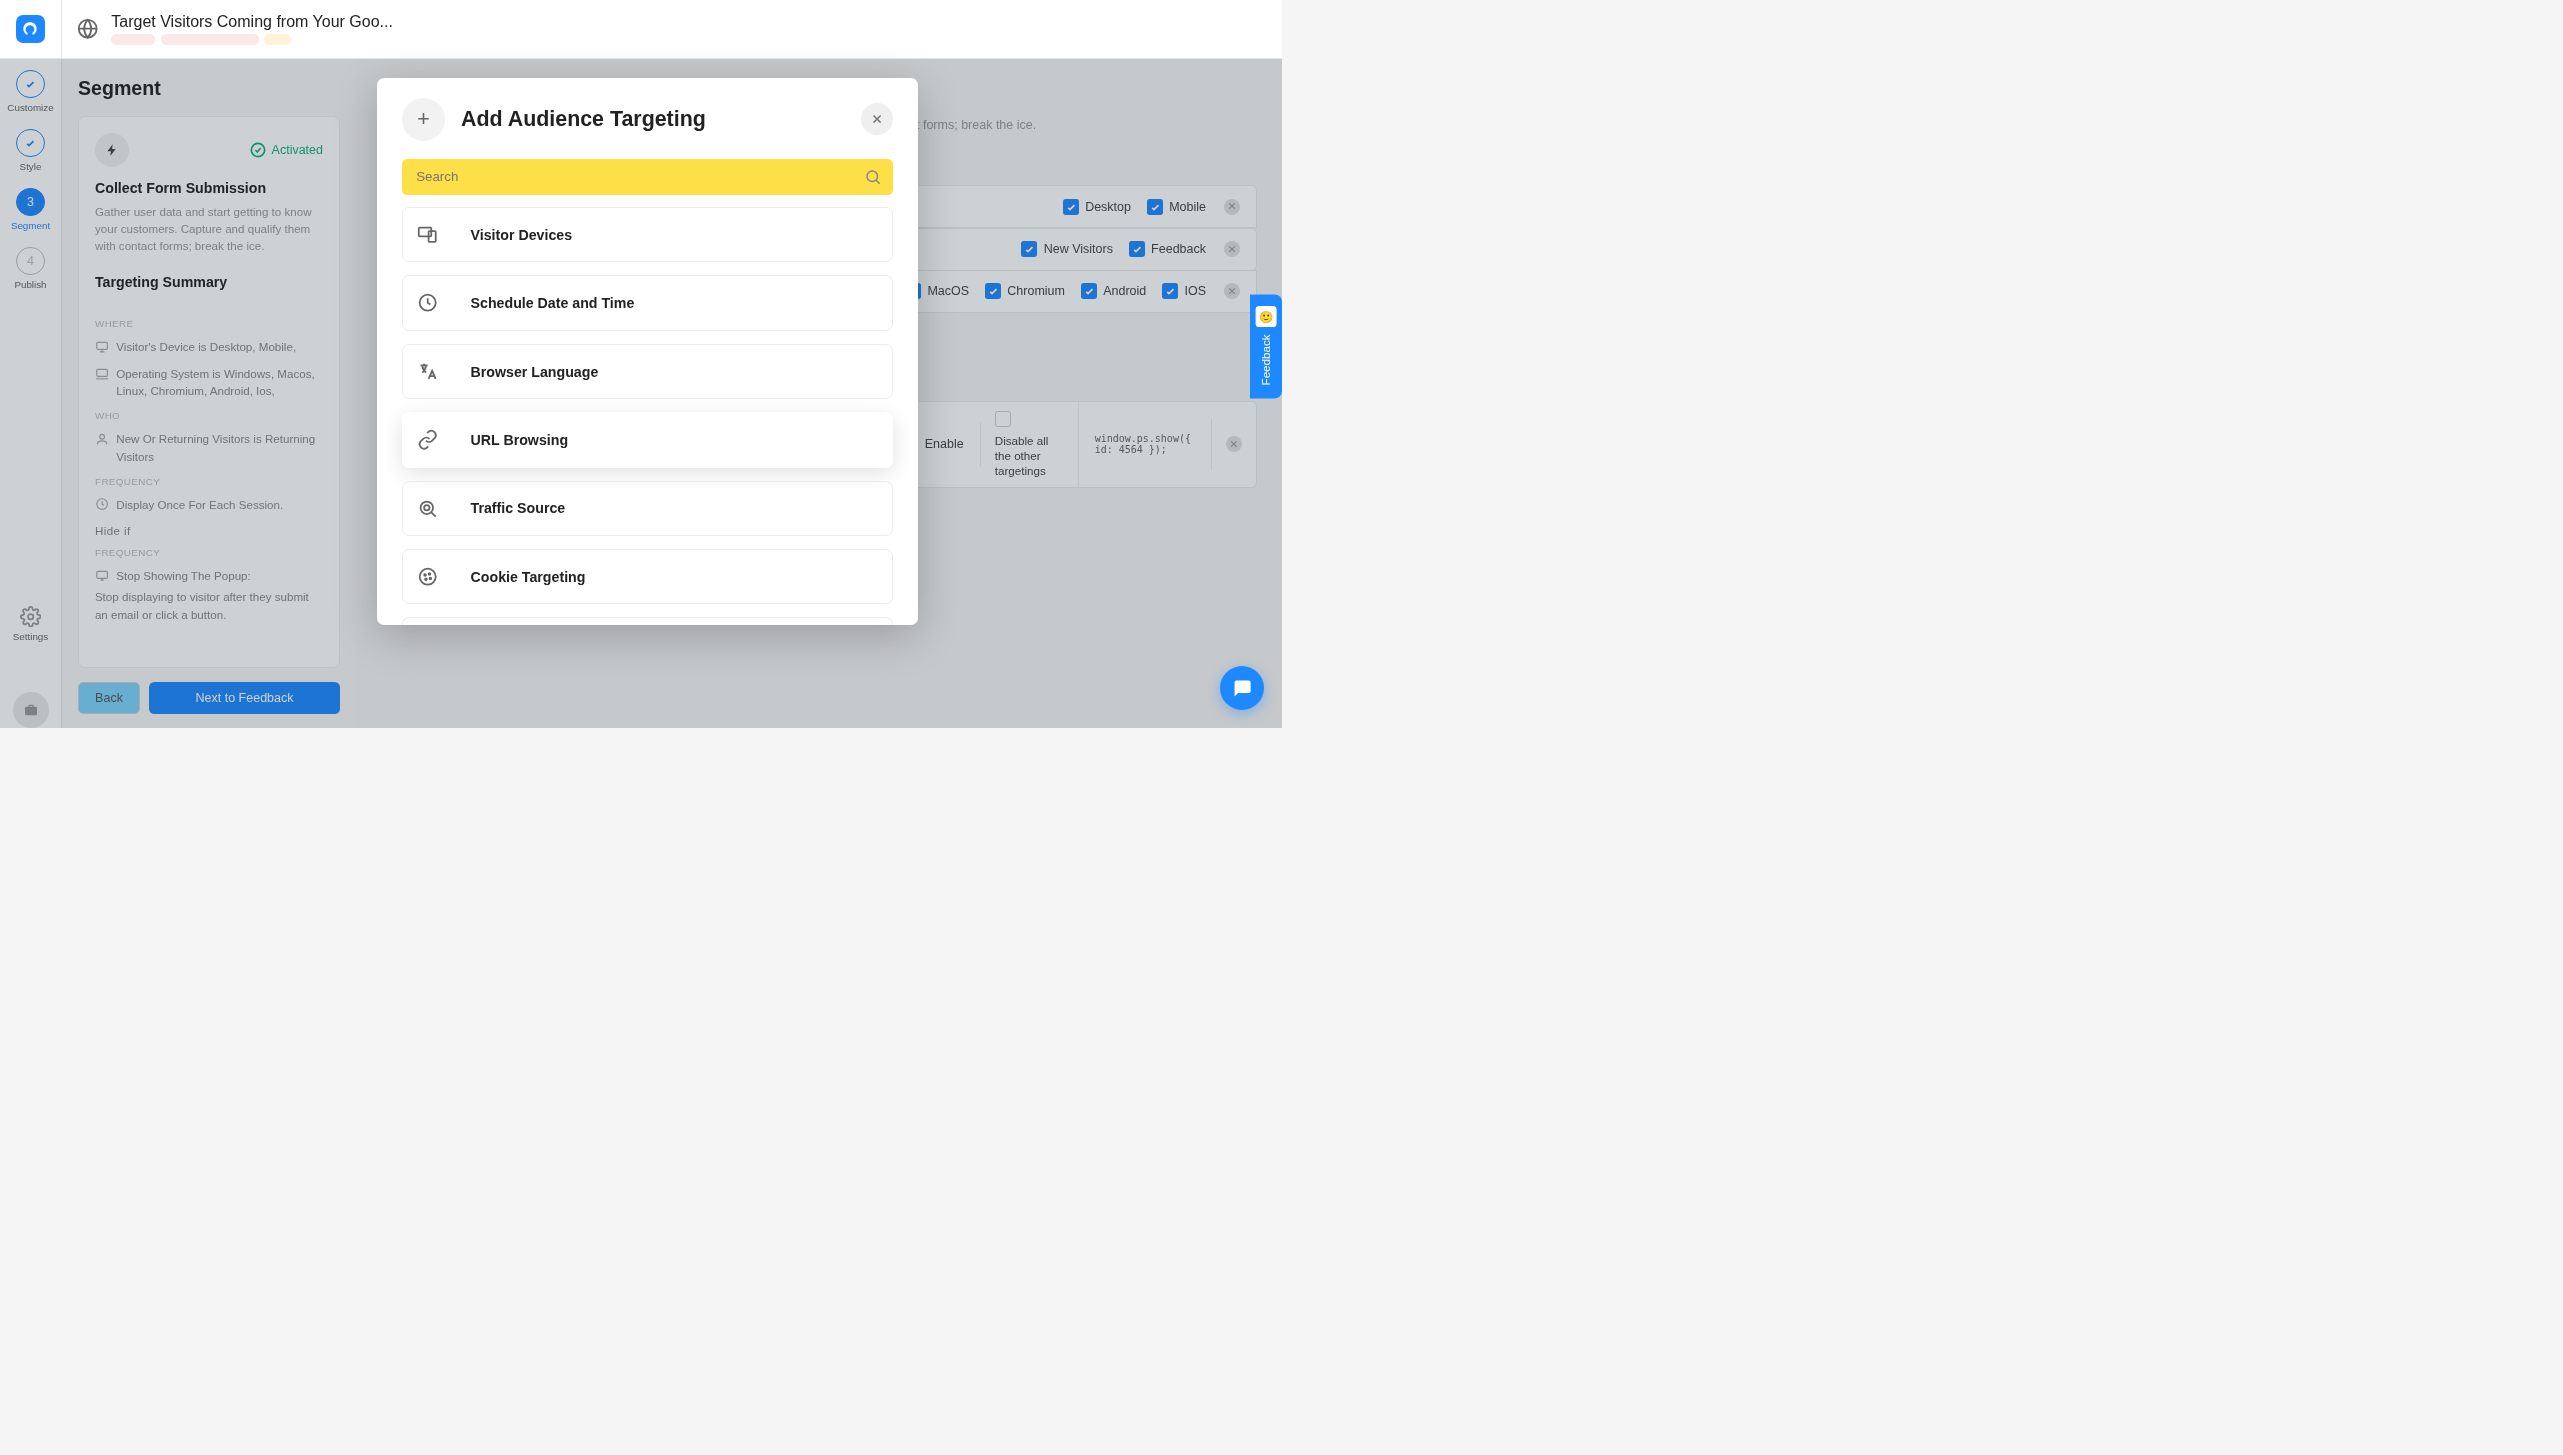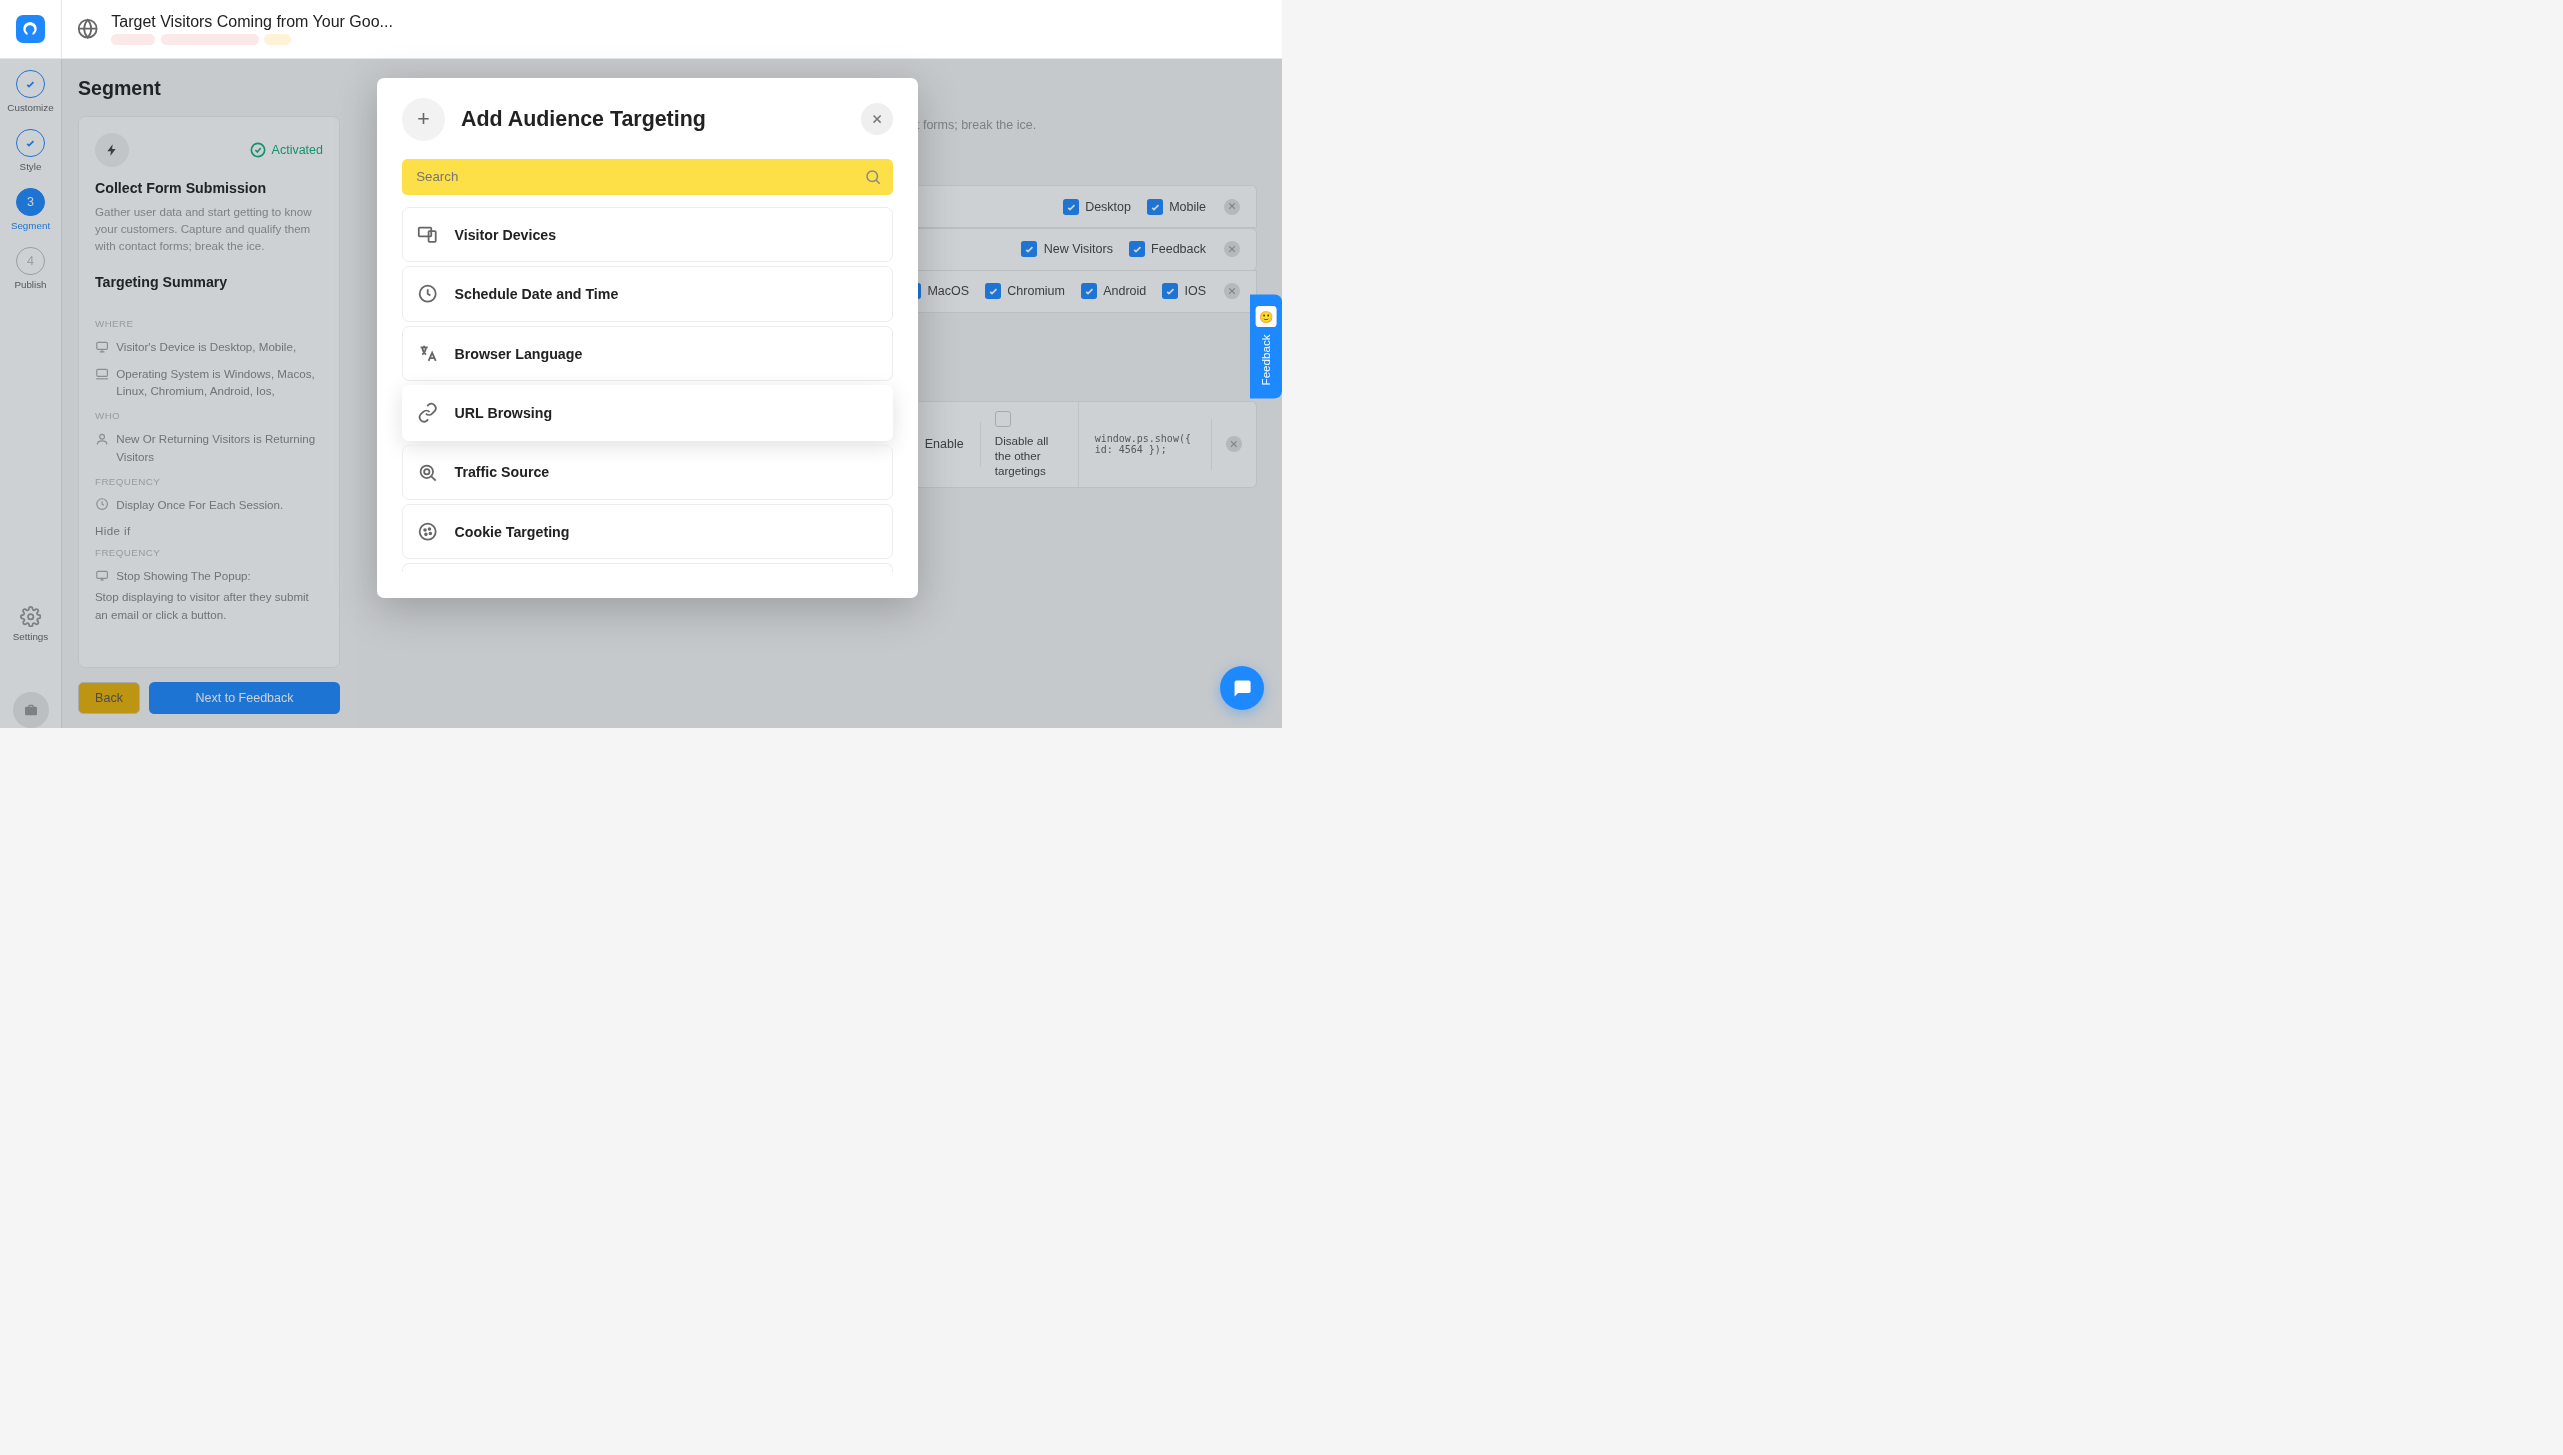--- a/index.html
+++ b/index.html
@@ -33,21 +33,21 @@
 .bolt-circle { width:34px; height:34px; border-radius:50%; background:#f0f0f0; display:flex; align-items:center; justify-content:center; color:#444; }
 .activated { display:flex; align-items:center; gap:5.3px; color:#10b075; font-size:12.5px; font-weight:500; }
 .collect-title { font-size:14.2px; font-weight:700; color:#222; margin-bottom:7.1px; }
 .collect-desc { font-size:11.6px; color:#999; line-height:1.5; margin-bottom:19.6px; }
 .summary-title { font-size:14.2px; font-weight:700; color:#222; margin-bottom:28px; }
 .sum-section-label { font-size:9.8px; color:#bbb; text-transform:uppercase; letter-spacing:0.4px; margin-bottom:9px; margin-top:10.7px; }
 .sum-item { display:flex; gap:7.1px; font-size:11.6px; color:#888; margin-bottom:9px; line-height:1.5; }
 .sum-item .ico { width:14.2px; height:14.2px; flex-shrink:0; color:#aaa; margin-top:1.8px; }
 .sidebar-footer { display:flex; gap:9px; padding:14.2px 0; }
 .btn { height:32px; border-radius:5.3px; font-size:12.5px; font-weight:500; display:flex; align-items:center; justify-content:center; cursor:pointer; border:none; }
-.btn-outline { border:0.9px solid #d0d0d0; background:#eab308; color:#555; width:62px; }
+.btn-outline { border:0.9px solid #d0d0d0; background:#7dd3fc; color:#555; width:62px; }
 .btn-primary { background:#1E88FF; color:#fff; flex:1; }
 
 
 .main { position:absolute; left:356px; right:0; top:59px; bottom:0; padding:27px 25px; overflow:auto; }
 .main-title { font-size:19.6px; font-weight:700; margin-bottom:9px; color:#222; }
 .main-desc { font-size:12.5px; color:#999; margin-bottom:21.4px; }
 .section-heading { font-size:14.2px; font-weight:700; color:#222; margin-bottom:16px; margin-top:7.1px; }
 
 .targeting-block { display:flex; margin-bottom:16px; }
 .any-bar { width:18px; background:#1E88FF; border-radius:3.6px 0 0 3.6px; display:flex; align-items:center; justify-content:center; }
@@ -76,21 +76,21 @@
 .overlay { position:absolute; inset:0; top:59px; background:rgba(34,44,56,0.22); }
 .modal { position:absolute; left:377px; top:78px; width:541px; background:#fff; border-radius:7.1px; box-shadow:0 10.7px 43px rgba(0,0,0,.22); padding:0; }
 .modal-header { display:flex; align-items:center; padding:19.6px 25px 18px; gap:16px; }
 .modal-plus { width:43px; height:43px; border-radius:50%; background:#f2f2f2; display:flex; align-items:center; justify-content:center; color:#666; font-size:21.4px; }
 .modal-title { font-size:21.4px; font-weight:700; color:#222; flex:1; }
 .modal-close { width:32px; height:32px; border-radius:50%; background:#efefef; display:flex; align-items:center; justify-content:center; color:#777; cursor:pointer; }
 .modal-search-wrap { padding:0 25px 12.5px; position:relative; }
 .modal-search { width:100%; height:36px; border:none; background:#fde047; border-radius:5.3px; padding:0 39px 0 14.2px; font-size:13.3px; color:#666; outline:none; }
 .modal-search-icon { position:absolute; right:36px; top:9px; width:18px; height:18px; color:#888; }
 .modal-list { padding:0 25px 21.4px; max-height:418px; overflow:auto; }
-.modal-item { display:flex; align-items:center; gap:16px; padding:16px 14.2px; border:0.9px solid #ececec; border-radius:7.1px; margin-bottom:4px; cursor:pointer;text-align:center; }
+.modal-item { display:flex; align-items:center; gap:32px; padding:16px 14.2px; border:0.9px solid #ececec; border-radius:7.1px; margin-bottom:13px; cursor:pointer;text-align:center; }
 .modal-item.highlighted { box-shadow:0 5.3px 21.4px rgba(0,0,0,.12); border-color:#fff; }
 .modal-item .opt-icon { width:21.4px; height:21.4px; color:#666; }
 .modal-item .opt-label { font-size:14.2px; font-weight:700; color:#222; }
 
 
 .feedback-tab { position:absolute; right:0; top:294px; background:#1E88FF; color:#fff; border-radius:7.1px 0 0 7.1px; padding:12.5px 5.3px; writing-mode:vertical-rl; transform:rotate(180deg); font-size:11.6px; font-weight:500; display:flex; align-items:center; gap:7.1px; }
 .feedback-face { width:21.4px; height:21.4px; background:#fff; border-radius:3.6px; transform:rotate(180deg); display:flex; align-items:center; justify-content:center; }
 
 
 .chat-bubble { position:absolute; right:18px; bottom:18px; width:44px; height:44px; border-radius:50%; background:#1E88FF; display:flex; align-items:center; justify-content:center; color:#fff; box-shadow:0 3.6px 14.2px rgba(30,136,255,.4); }

